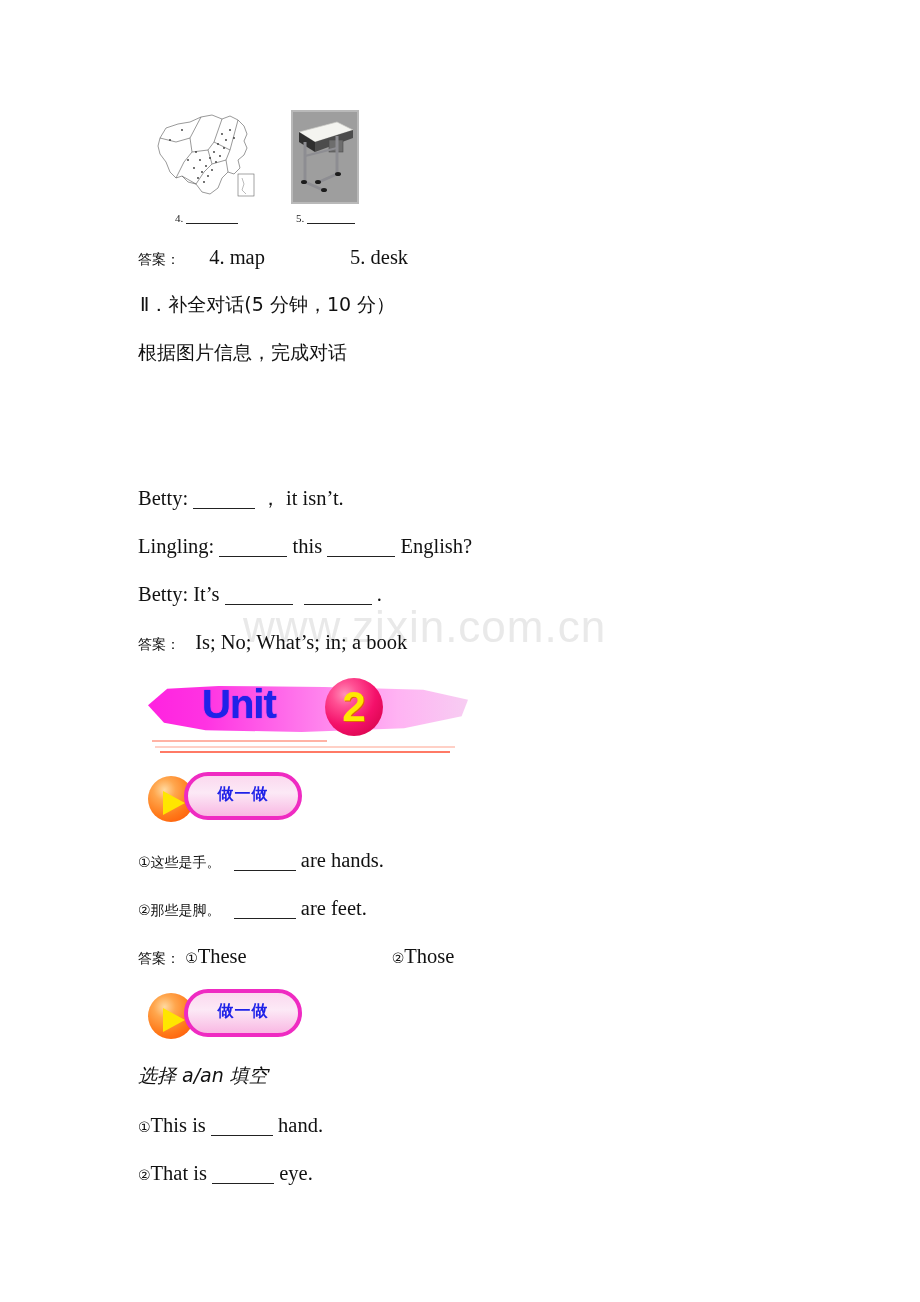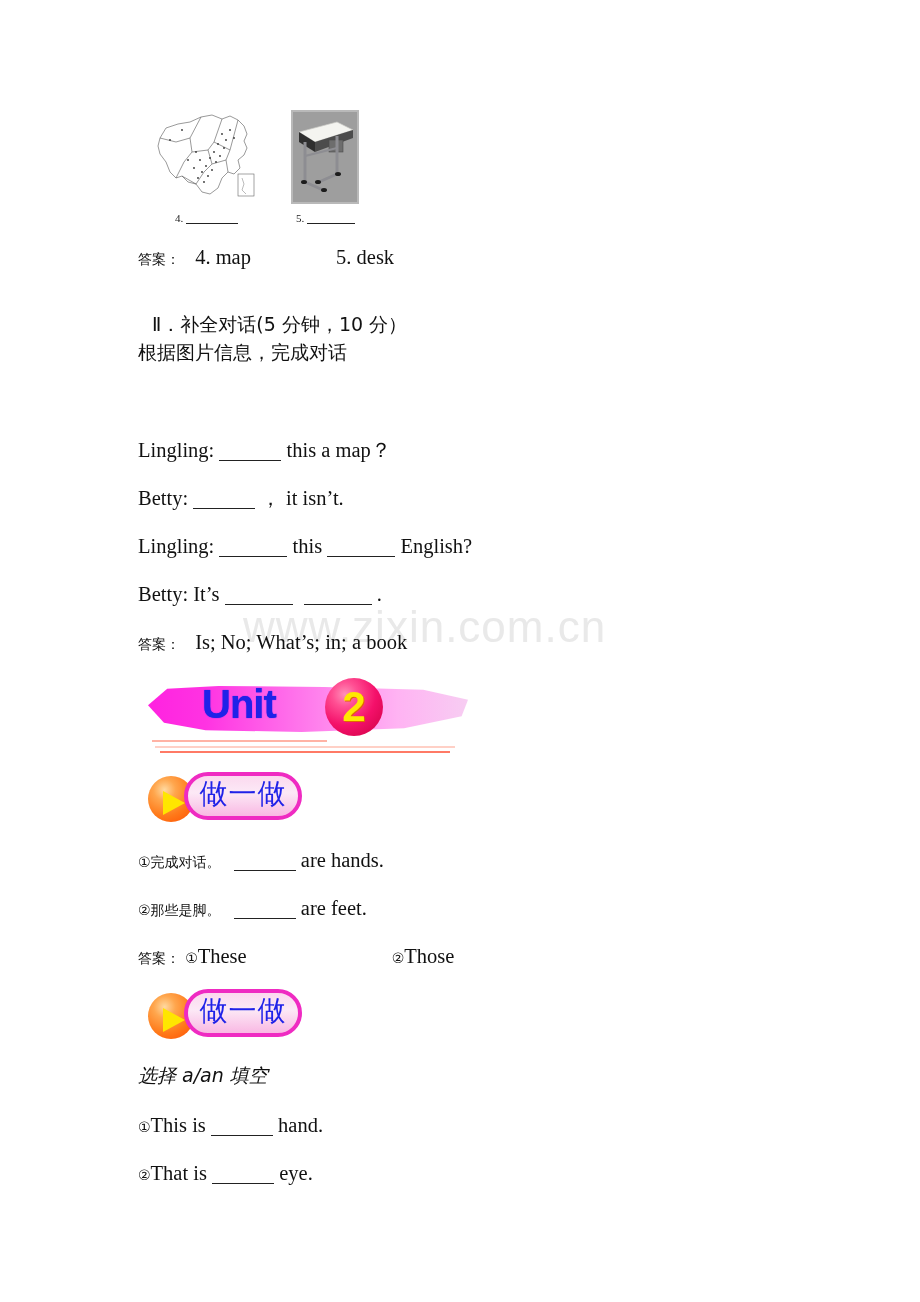--- a/index.html
+++ b/index.html
@@ -180,22 +180,22 @@
     background: linear-gradient(to bottom, #fbd9ef 0%, #fce9f6 42%, #f9b8e3 100%);
     border: 4px solid #ef2bc2;
     box-sizing: border-box;
   }
   .zuo-text {
     position: absolute;
     left: 36px; top: 0px;
     width: 118px; height: 44px;
     display: flex; align-items: center; justify-content: center;
     font-family: "DejaVu Sans", "Liberation Sans", sans-serif;
-    font-weight: normal;
-    font-size: 28px;
+    font-weight: bold;
+    font-size: 16px;
     color: #1f22e8;
     letter-spacing: 1px;
   }
 </style>
 </head>
 <body>
 
 <div class="page">
 
   <div class="watermark">www.zixin.com.cn</div>
@@ -266,39 +266,34 @@
         <ellipse cx="45" cy="62" rx="3" ry="2" fill="#1c1c1c"></ellipse>
       </svg>
     </div>
     <div class="cap" style="left:296px; top:212px;">
       <span>5.</span>
       <span class="blank" style="width:48px;"></span>
     </div>
 
     <div class="line" style="left:138px; top:245px;">
       <span class="zh">答案：</span>
-      <span class="en" style="margin-left:10px;">
+      <span class="en" style="margin-left:24px;">
         <span>4.</span>
         <span>map</span>
       </span>
       <span class="en" style="margin-left:80px;">
         <span>5.</span>
         <span>desk</span>
       </span>
     </div>
 
-    <div class="line cn" style="left:152px; top:293px;margin-top:20px;">Ⅱ．补全对话(5 分钟，10 分）</div>
+    <div class="line cn" style="left:140px; top:293px;">Ⅱ．补全对话(5 分钟，10 分）</div>
 
     <div class="line cn" style="left:138px; top:341px;">根据图片信息，完成对话</div>
 
-    <div class="line en" style="left:138px; top:438px;">
-      <span>Lingling:</span>
-      <span class="blank b-md"></span>
-      <span>this a map？</span>
-    </div>
 
     <div class="line en" style="left:138px; top:486px;">
       <span>Betty:</span>
       <span class="blank b-md"></span>
       <span>，   it isn’t.</span>
     </div>
 
     <div class="line en" style="left:138px; top:534px;text-align:center;">
       <span>Lingling:</span>
       <span class="blank b-lg"></span>
@@ -332,21 +327,21 @@
 
     <div class="zuo-btn" style="left:148px; top:772px;">
       <div class="zuo-circle">
         <div class="zuo-play"></div>
       </div>
       <div class="zuo-pill"></div>
       <div class="zuo-text">做一做</div>
     </div>
 
     <div class="line" style="left:138px; top:848px;">
-      <span class="zh">①</span><span class="zh">完成对话。</span>
+      <span class="zh">①</span><span class="zh">这些是手。</span>
       <span class="blank b-md" style="margin-left:8px;"></span>
       <span class="en">are hands.</span>
     </div>
 
     <div class="line" style="left:138px; top:896px;">
       <span class="zh">②</span><span class="zh">那些是脚。</span>
       <span class="blank b-md" style="margin-left:8px;"></span>
       <span class="en">are feet.</span>
     </div>
 

